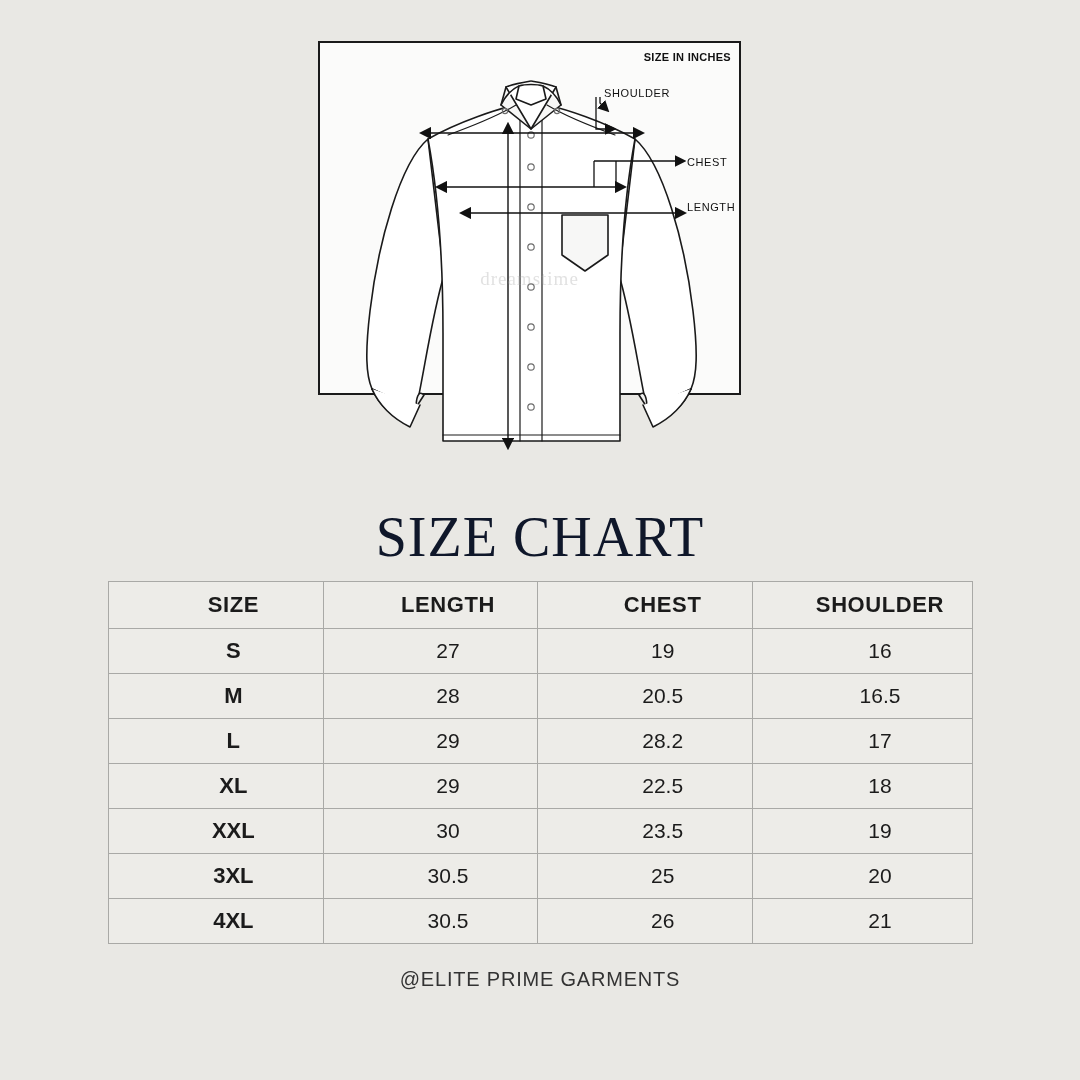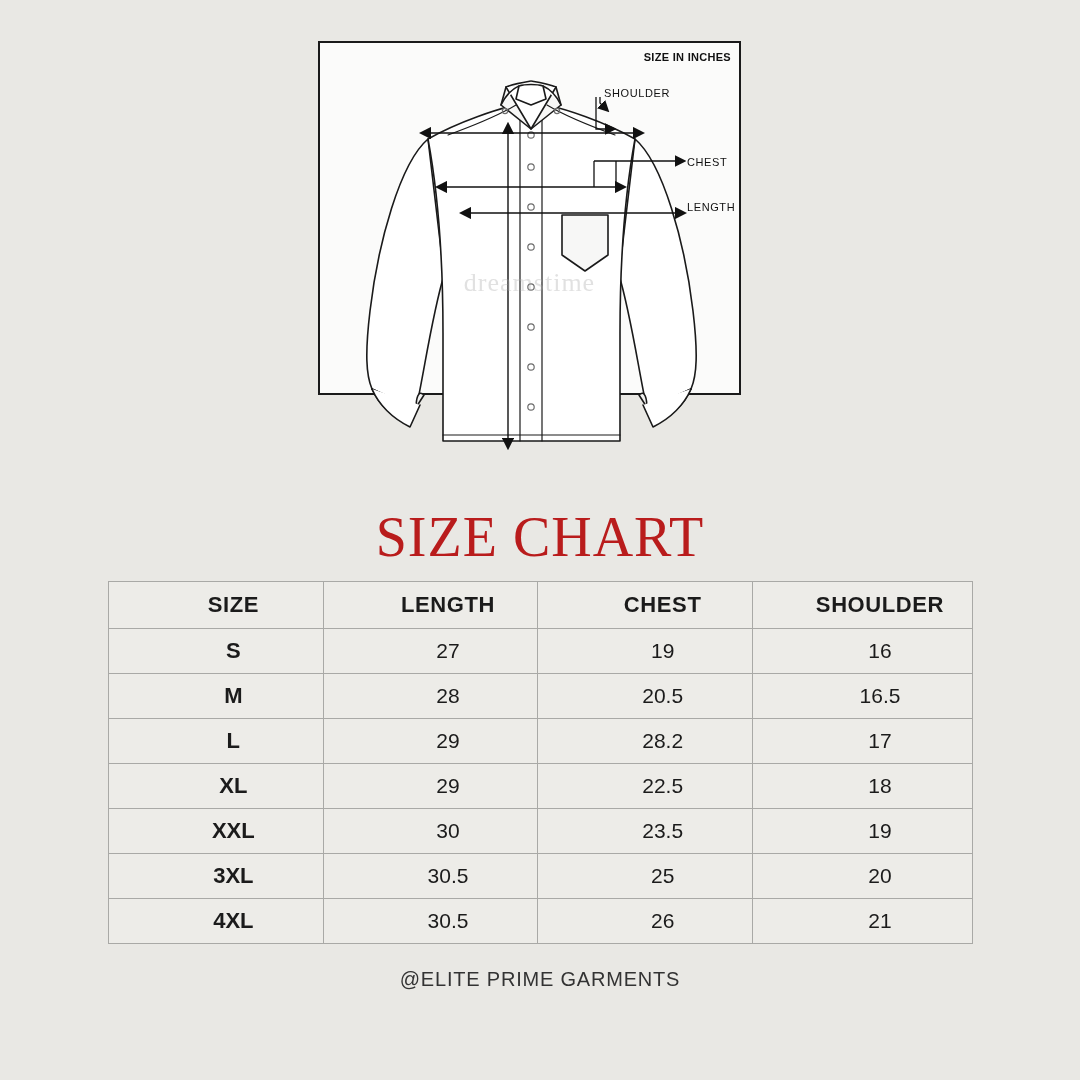--- a/index.html
+++ b/index.html
@@ -51,39 +51,39 @@
   }
   .label-shoulder { left: 284px; top: 44px; }
   .label-chest    { left: 367px; top: 113px; }
   .label-length   { left: 367px; top: 158px; }
 
   .watermark {
     position: absolute;
     left: 50%;
     top: 225px;
     transform: translateX(-50%);
-    font-size: 26px;
+    font-size: 19px;
     color: rgba(170,170,170,0.35);
     letter-spacing: 1px;
     font-family: "Liberation Serif", serif;
     pointer-events: none;
     user-select: none;
   }
 
   
   .chart-title {
     position: absolute;
     top: 505px;
     left: 0;
     width: 1080px;
     text-align: center;
     font-family: "Liberation Serif", serif;
     font-size: 56px;
     letter-spacing: 1px;
-    color: #b91c1c;
+    color: #0f172a;
     font-weight: 400;
   }
 
   
   .size-table {
     position: absolute;
     left: 108px;
     top: 581px;
     width: 865px;
     border-collapse: collapse;

